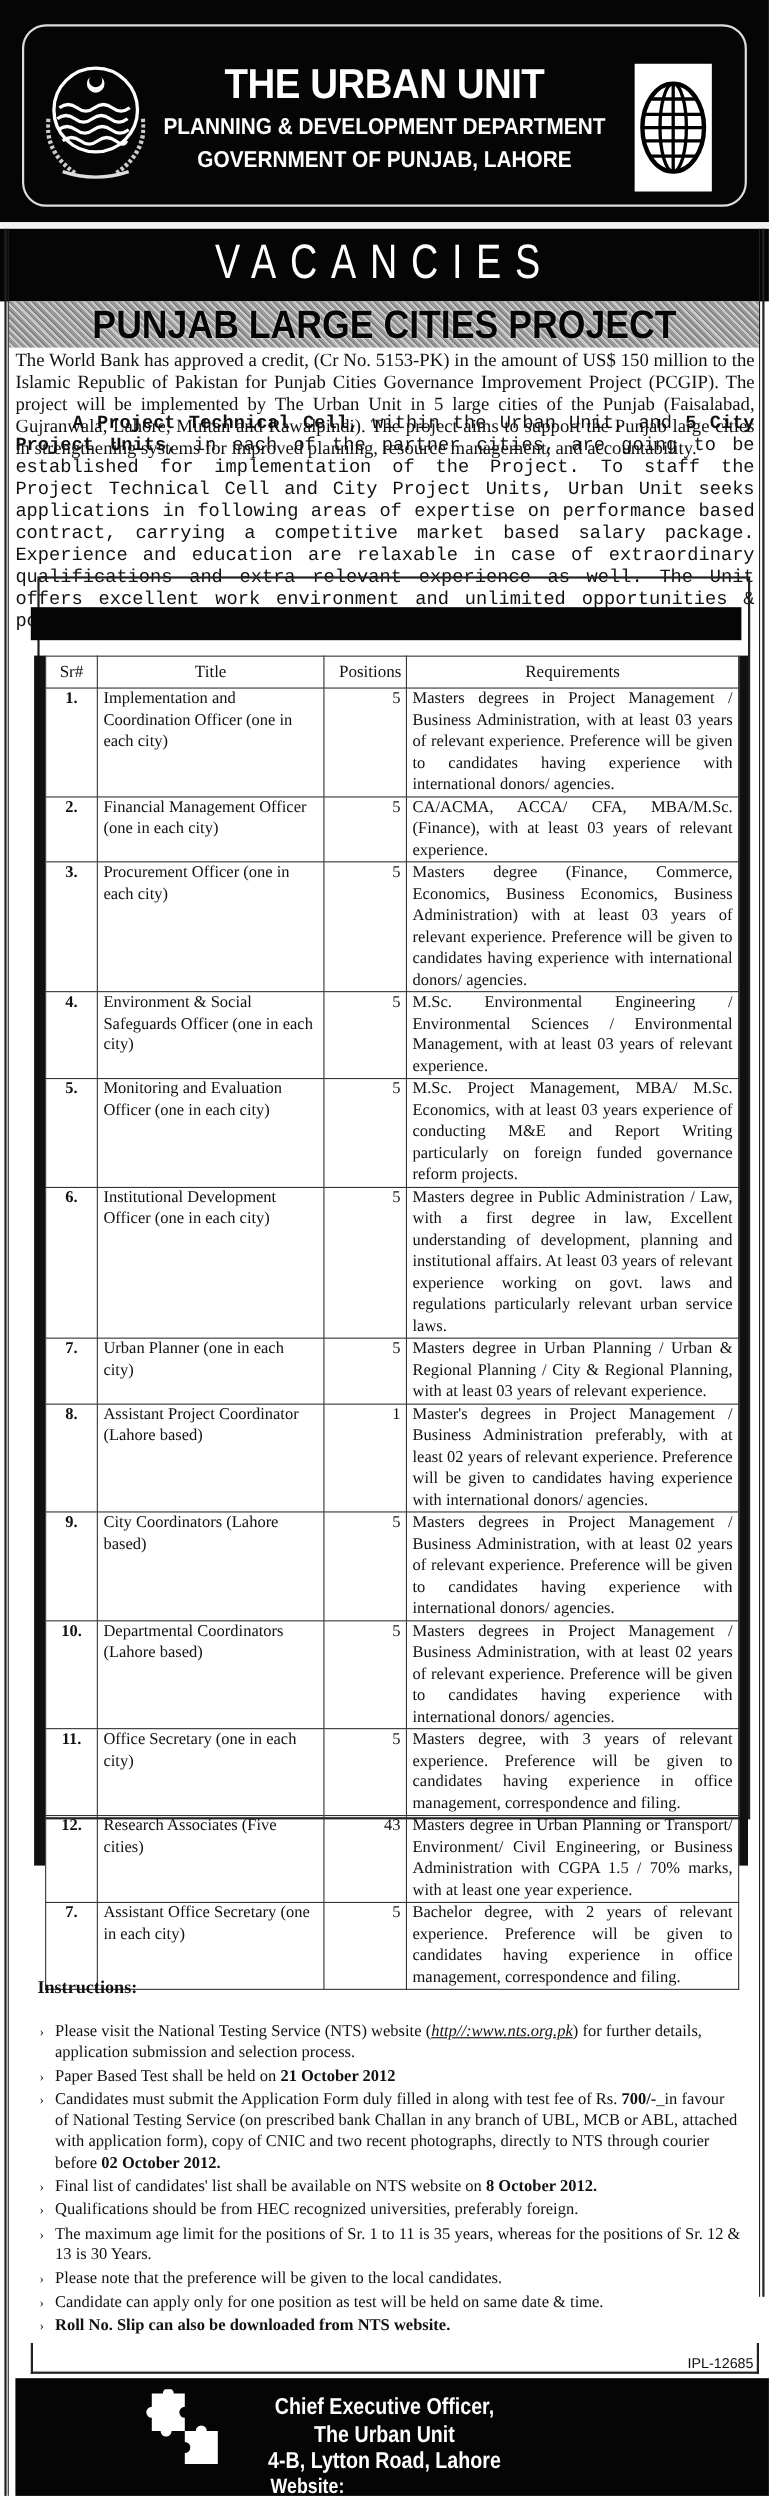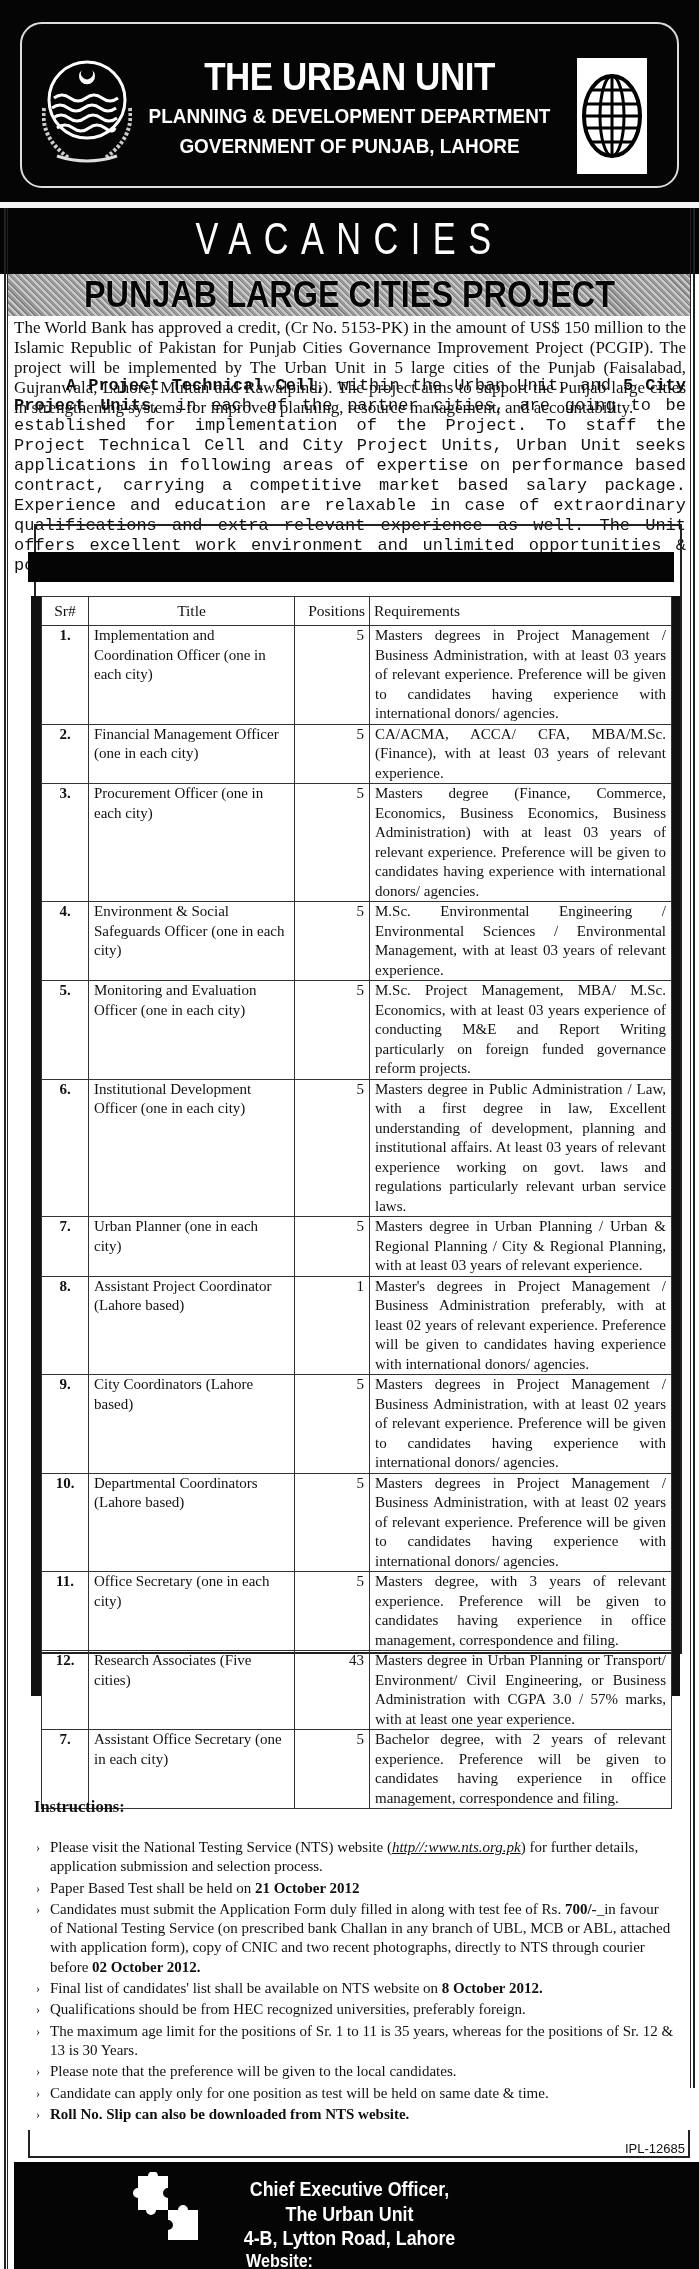--- a/index.html
+++ b/index.html
@@ -107,21 +107,21 @@
   <div class="black-bar"></div>
   <div class="tbl-left-bar"></div>
   <div class="tbl-right-bar"></div>
 
   <table class="jobs">
     <thead>
       <tr>
         <th class="c-sr" style="font-weight:normal">Sr#</th>
         <th class="c-title">Title</th>
         <th class="c-pos">Positions</th>
-        <th class="c-req" style="text-align:left">Requirements</th>
+        <th class="c-req" style="text-align:center">Requirements</th>
       </tr>
     </thead>
     <tbody id="rows">
         <tr>
           <td class="c-sr">1.</td>
           <td class="c-title">Implementation and Coordination Officer (one in each city)</td>
           <td class="c-pos">5</td>
           <td class="c-req">Masters degrees in Project Management / Business Administration, with at least 03 years of relevant experience. Preference will be given to candidates having experience with international donors/ agencies.</td>
         </tr>
         <tr>
@@ -181,21 +181,21 @@
         <tr>
           <td class="c-sr">11.</td>
           <td class="c-title">Office Secretary (one in each city)</td>
           <td class="c-pos">5</td>
           <td class="c-req">Masters degree, with 3 years of relevant experience. Preference will be given to candidates having experience in office management, correspondence and filing.</td>
         </tr>
         <tr>
           <td class="c-sr">12.</td>
           <td class="c-title">Research Associates (Five cities)</td>
           <td class="c-pos">43</td>
-          <td class="c-req">Masters degree in Urban Planning or Transport/ Environment/ Civil Engineering, or Business Administration with CGPA 3.0 / 57% marks, with at least one year experience.</td>
+          <td class="c-req">Masters degree in Urban Planning or Transport/ Environment/ Civil Engineering, or Business Administration with CGPA 1.5 / 70% marks, with at least one year experience.</td>
         </tr>
         <tr>
           <td class="c-sr">7.</td>
           <td class="c-title">Assistant Office Secretary (one in each city)</td>
           <td class="c-pos">5</td>
           <td class="c-req">Bachelor degree, with 2 years of relevant experience. Preference will be given to candidates having experience in office management, correspondence and filing.</td>
         </tr>
       </tbody>
   </table>
 

